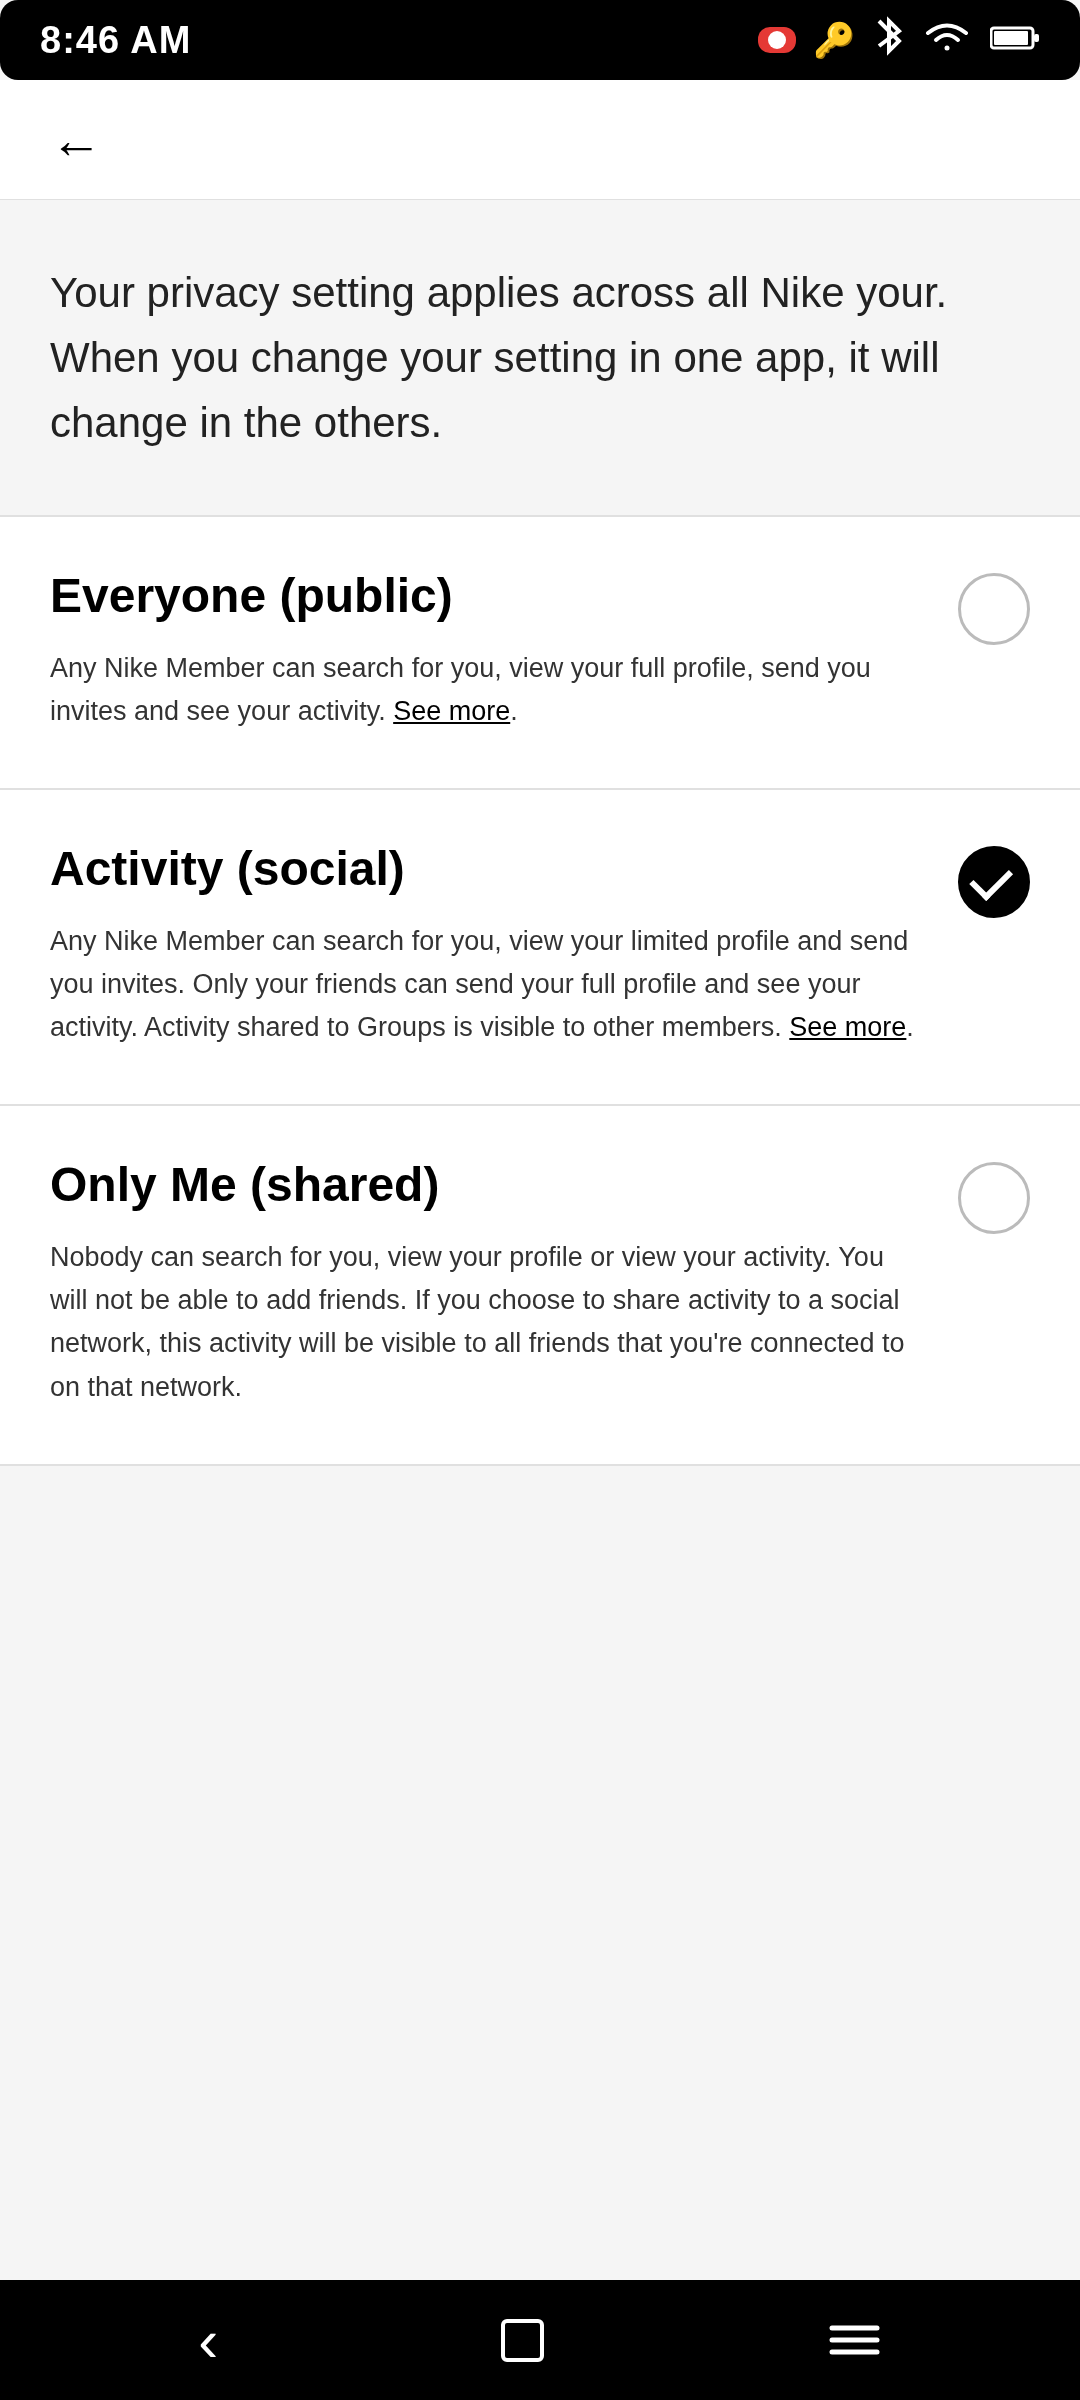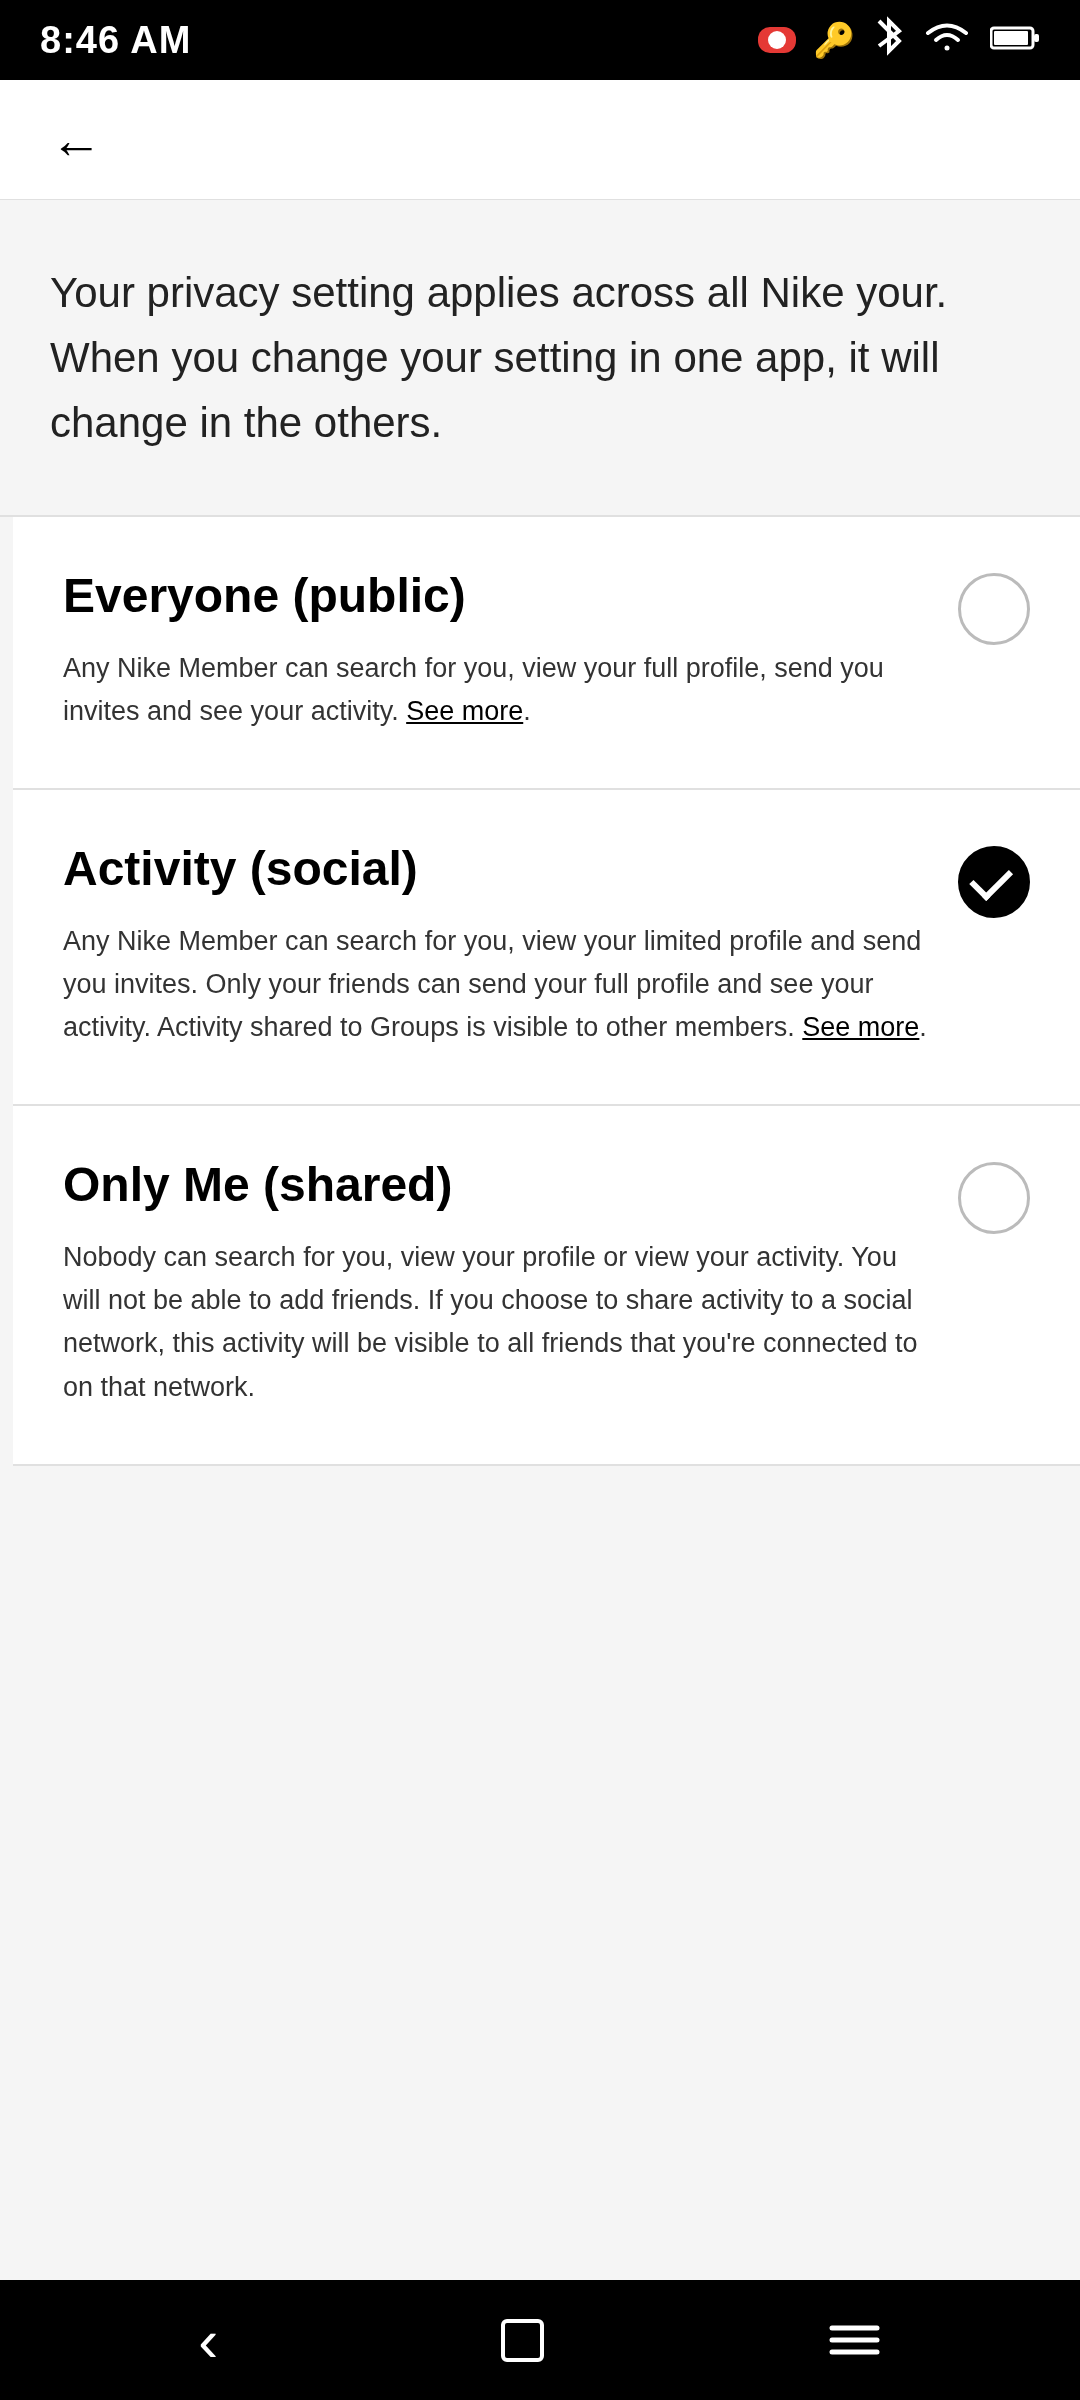--- a/index.html
+++ b/index.html
@@ -18,20 +18,21 @@
     .status-bar {
       background: #000;
       color: #fff;
       height: 80px;
       display: flex;
       align-items: center;
       justify-content: space-between;
       padding: 0 40px;
       font-size: 36px;
       font-weight: 500;
+      border-radius: 18px;
     }
     .status-left {
       display: flex;
       align-items: center;
       gap: 20px;
     }
     .status-right {
       display: flex;
       align-items: center;
       gap: 18px;
@@ -92,21 +93,20 @@
 
     
     .option-section {
       background: #fff;
       padding: 50px 50px 55px 50px;
       border-bottom: 2px solid #e0e0e0;
       display: flex;
       align-items: flex-start;
       justify-content: space-between;
       gap: 30px;
-      margin-left: 13px;
     }
     .option-content {
       flex: 1;
     }
     .option-title {
       font-size: 48px;
       font-weight: 700;
       color: #000;
       margin-bottom: 22px;
       line-height: 1.2;

